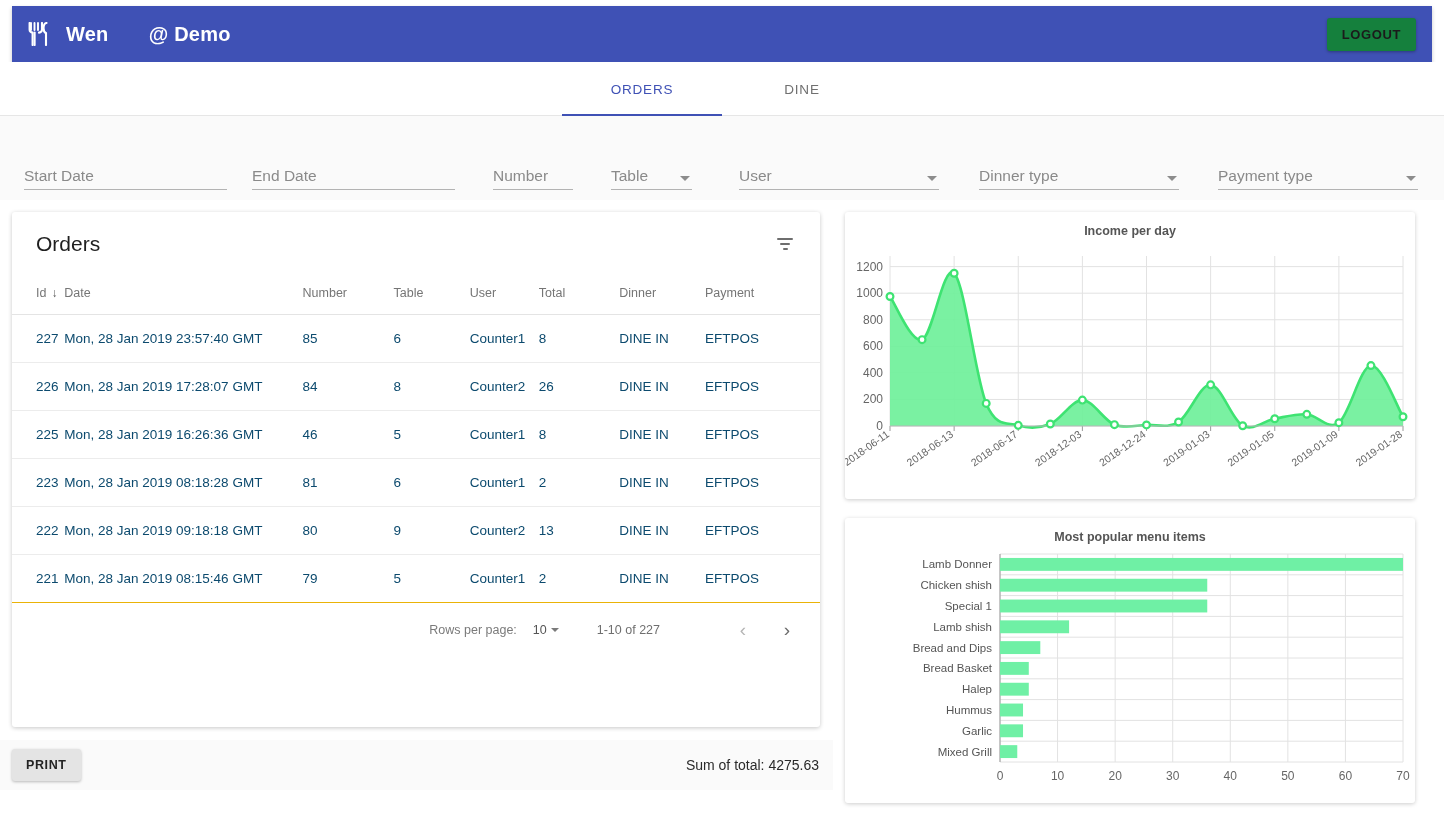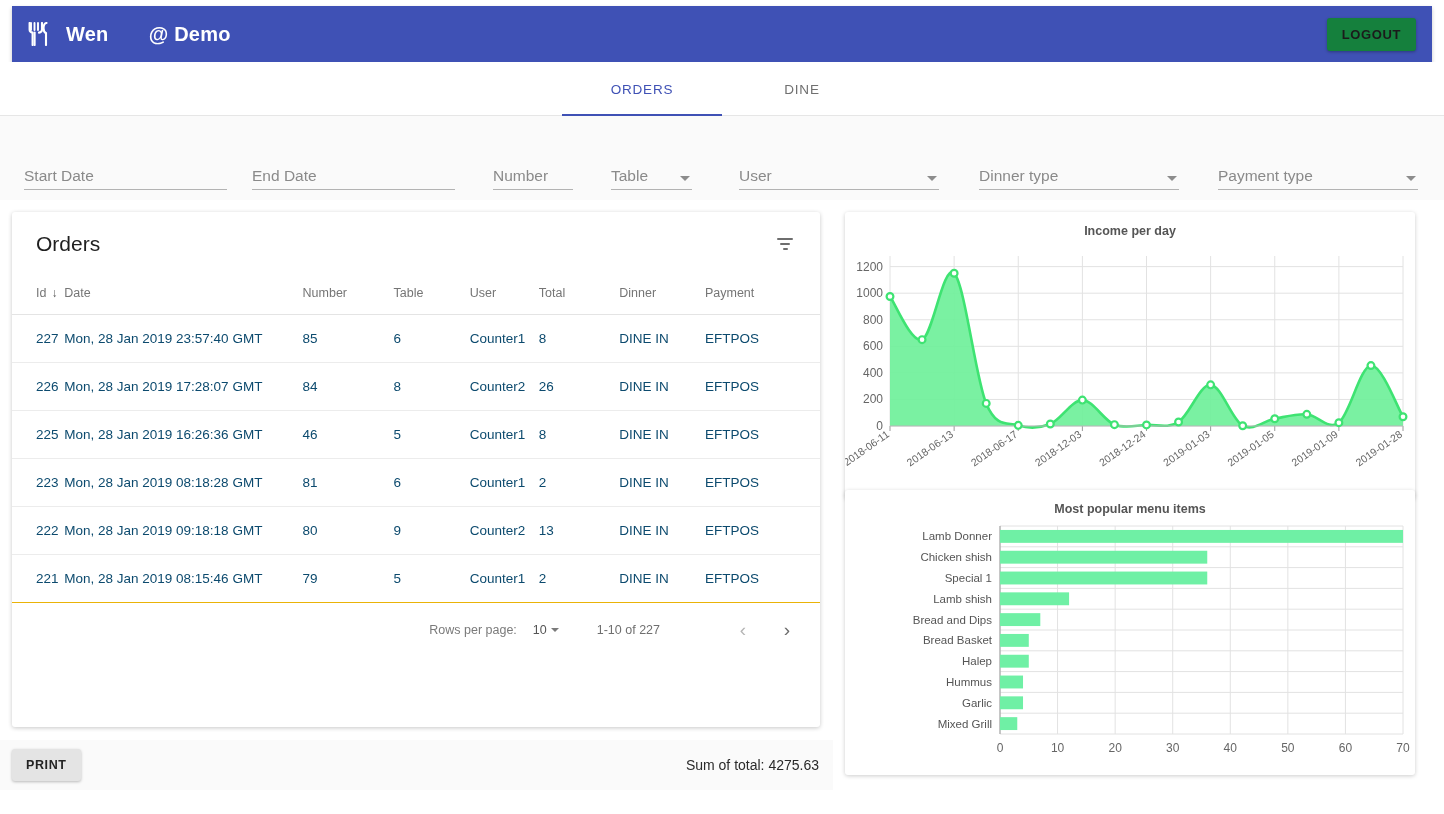--- a/index.html
+++ b/index.html
@@ -269,21 +269,21 @@
   }
 
   
   .chart-card {
     position: absolute;
     background: #fff;
     border-radius: 3px;
     box-shadow: 0 1px 4px rgba(0,0,0,.2);
   }
   #income-card { left: 845px; top: 212px; width: 570px; height: 287px; }
-  #popular-card { left: 845px; top: 490px; width: 570px; height: 285px; }
+  #popular-card { left: 845px; top: 518px; width: 570px; height: 285px; }
   .chart-title {
     text-align: center;
     font-size: 12.5px;
     font-weight: bold;
     color: #555;
     padding-top: 12px;
   }
   .chart-svg { display: block; }
 
   .tick-text { font-family: "Liberation Sans", sans-serif; font-size: 12px; fill: #666; }

